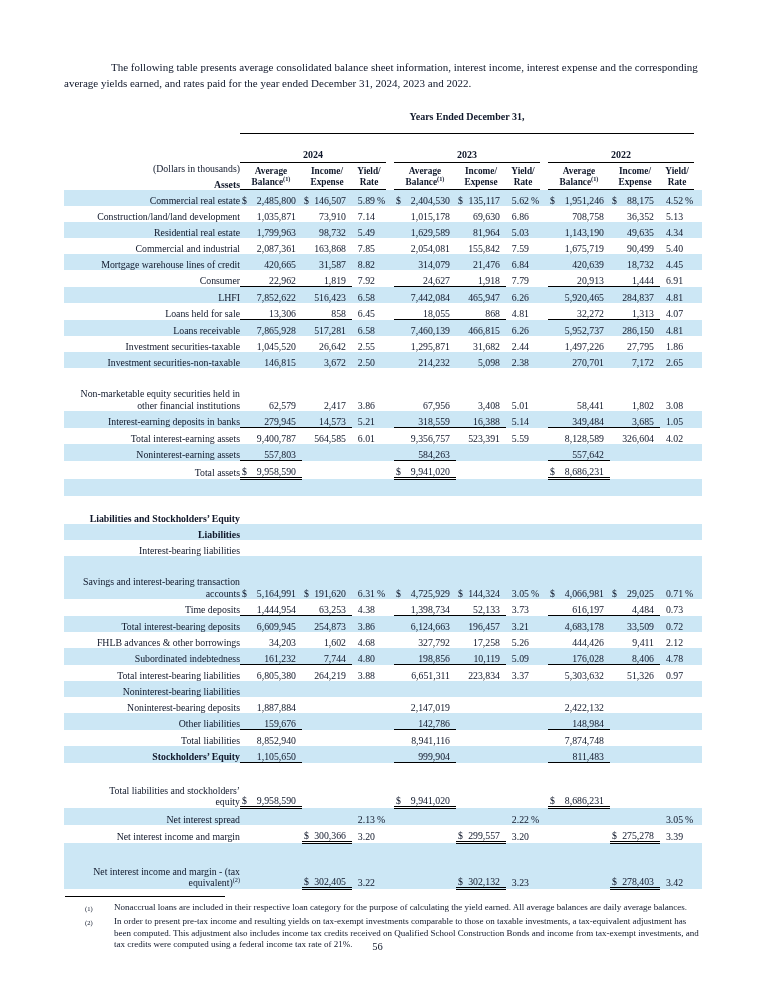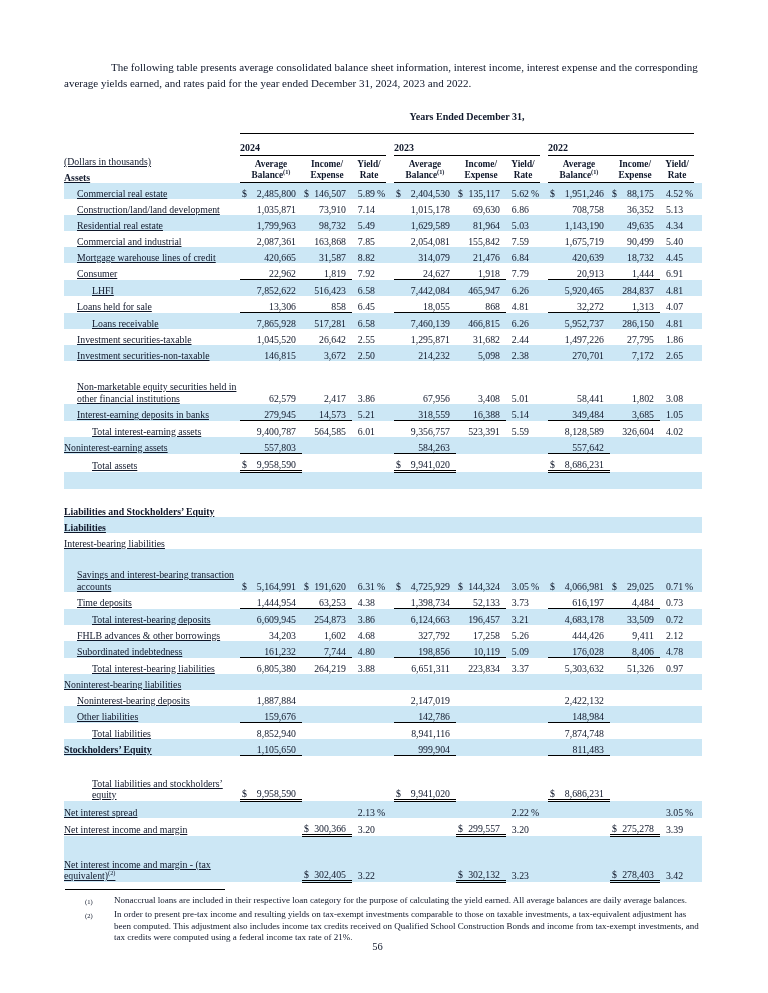--- a/index.html
+++ b/index.html
@@ -2,35 +2,35 @@
 <html style="--stripe: #cce7f5;"><head>
 <meta charset="utf-8">
 <style>
   html,body{margin:0;padding:0;background:#888;}
   .page{position:relative;width:768px;height:993px;background:#fff;box-sizing:border-box;
         padding:60px 66px 0 64px;font-family:"Liberation Serif","DejaVu Serif",serif;color:#0f172a;}
   .intro{margin:0;font-size:11px;line-height:15.5px;text-indent:47px;}
   table{border-collapse:collapse;table-layout:fixed;width:638px;margin-top:20px;}
   td{padding:0;vertical-align:bottom;height:16px;line-height:11.5px;font-size:9.8px;}
   tr.tall td{height:43px;}
-  .lbl{text-align:left;text-decoration:underline;}
+  .lbl{text-align:right;}
   .ind1{padding-left:13px;margin-top:43px;}
   .ind2{padding-left:28px;}
   .b{font-weight:bold;}
   .amt{text-align:right;padding-right:6px;padding-left:2px;}
   .amt .dv{display:flex;justify-content:space-between;align-items:flex-end;}
   .yld{text-align:right;padding-right:8px;white-space:nowrap;}
   .yld .u{display:inline-block;width:11px;text-align:left;padding-left:2px;box-sizing:border-box;}
   .ul{border-bottom:1px solid #000;}
   .dul{border-bottom:3px double #000;}
   tr.shade td{background:var(--stripe,#cce7f5);}
   thead td{vertical-align:bottom;}
   .ttl div{font-weight:bold;text-align:center;border-bottom:1px solid #000;margin-right:8px;
            padding-bottom:10px;font-size:10px;}
-  .yrtd .yr{font-weight:bold;border-bottom:1px solid #000;margin:8px 8px 0 0;
+  .yrtd .yr{font-weight:bold;text-align:center;border-bottom:1px solid #000;margin:15px 8px 0 0;
             padding-bottom:2px;font-size:10px;}
   .ch{font-size:9.3px;font-weight:bold;text-align:center;}
   .cbx{border-bottom:1px solid #000;padding:2px 0 2px;line-height:10.5px;text-align:center;}
   .cbx.gap{margin-right:8px;}
   .corner .cnote{font-size:9.8px;font-weight:normal;margin-bottom:4px;}
   .corner .csec{font-weight:bold;}
   sup{font-size:6.3px;vertical-align:super;line-height:0;}
   .spc{height:16px;}
   .sph12{height:12px !important;}
   .fnrule{width:160px;border-top:1px solid #000;margin:6px 0 5px 1px;}

